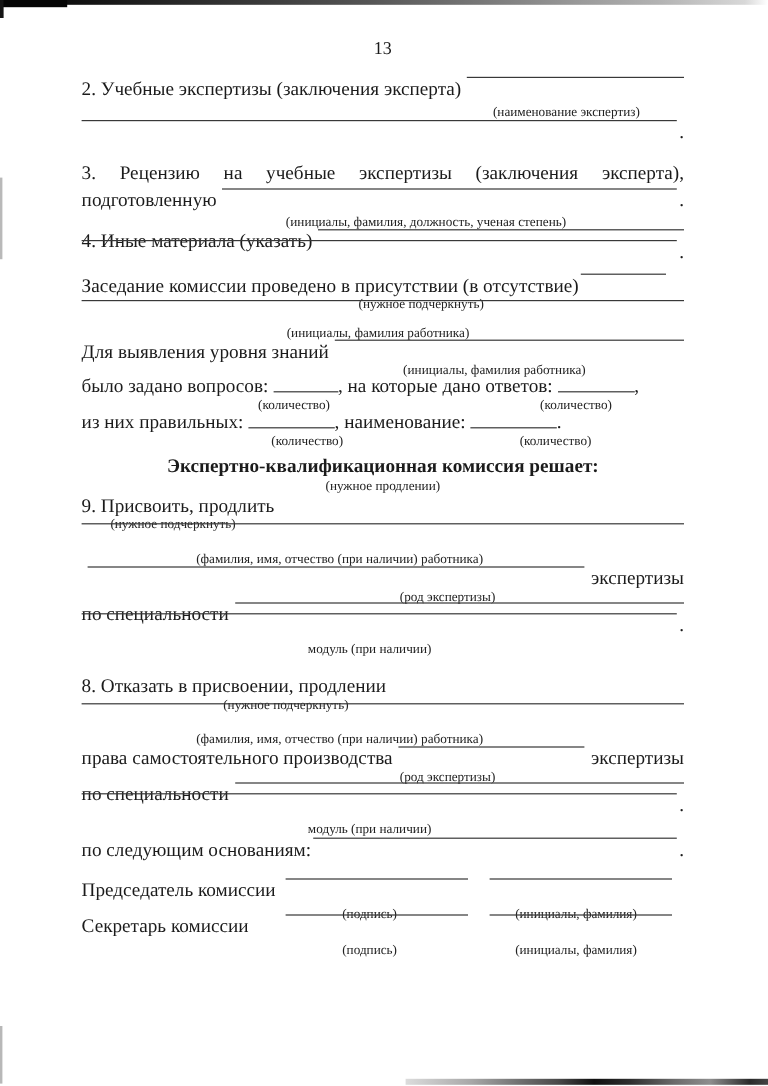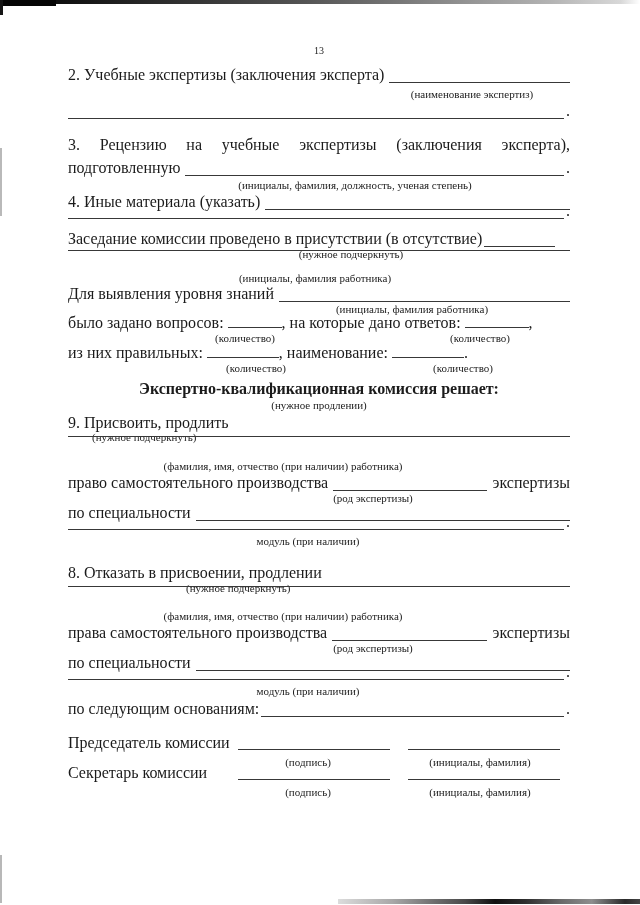--- a/index.html
+++ b/index.html
@@ -2,21 +2,21 @@
 <html><head>
 <meta charset="utf-8">
 <style>
   html,body { margin:0; padding:0; background:#e8e8e8; }
   .page {
     position:relative; width:640px; height:905px; background:#ffffff;
     font-family:"Liberation Serif", serif; color:#1b1b1b; overflow:hidden;
     margin:0 auto;
   }
   .content { position:absolute; left:68px; top:0; width:502px; height:905px; }
-  .r { position:absolute; left:0; right:0; display:flex; align-items:flex-end;
+  .r { position:absolute; left:0; right:0; display:flex; align-items:flex-start;
        line-height:22px; font-size:16px; }
   .r .lbl { flex:0 0 auto; white-space:nowrap; }
   .fill { flex:1 1 auto; border-bottom:1.5px solid #383838; margin-bottom:3px; margin-left:5px; }
   .fill.nogap { margin-left:2px; }
   .fill.short { margin-right:15px; }
   .fill.wordgap { margin-right:6px; }
   .tail { flex:0 0 auto; padding-left:2px; }
   .txt { position:absolute; left:0; right:0; line-height:22px; font-size:16px; }
   .just { text-align:justify; text-align-last:justify; }
   .center { text-align:center; }
@@ -44,21 +44,21 @@
 <div class="page">
   <div class="scan-top"></div>
   <div class="scan-top-thick"></div>
   <div class="scan-left-top"></div>
   <div class="scan-left-mid"></div>
   <div class="scan-left-bot"></div>
   <div class="scan-bottom"></div>
 
   <div class="content">
 
-    <div class="txt center" style="top:40px; font-size:10px;font-family:Liberation Serif, serif;">13</div>
+    <div class="txt center" style="top:30px; font-size:15px;font-family:Liberation Serif, serif;">13</div>
 
     <div class="r" style="top:64px">
       <span class="lbl">2. Учебные экспертизы (заключения эксперта)</span>
       <span class="fill"></span>
     </div>
     <div class="h" style="top:88px">
       <span class="hc" style="left:404px">(наименование экспертиз)</span>
     </div>
     <div class="r" style="top:100px">
       <span class="fill" style="margin-left:0"></span>
@@ -135,21 +135,20 @@
     <div class="h" style="top:431px">
       <span class="hl" style="left:24px">(нужное подчеркнуть)</span>
     </div>
     <div class="r" style="top:436px">
       <span class="fill" style="margin-left:0"></span>
     </div>
     <div class="h" style="top:460px">
       <span class="hc" style="left:215px">(фамилия, имя, отчество (при наличии) работника)</span>
     </div>
     <div class="r" style="top:472px">
-      <span class="lbl">право самостоятельного производства</span>
       <span class="fill wordgap"></span>
       <span class="lbl">экспертизы</span>
     </div>
     <div class="h" style="top:492px">
       <span class="hc" style="left:305px">(род экспертизы)</span>
     </div>
     <div class="r" style="top:502px">
       <span class="lbl">по специальности</span>
       <span class="fill"></span>
     </div>

